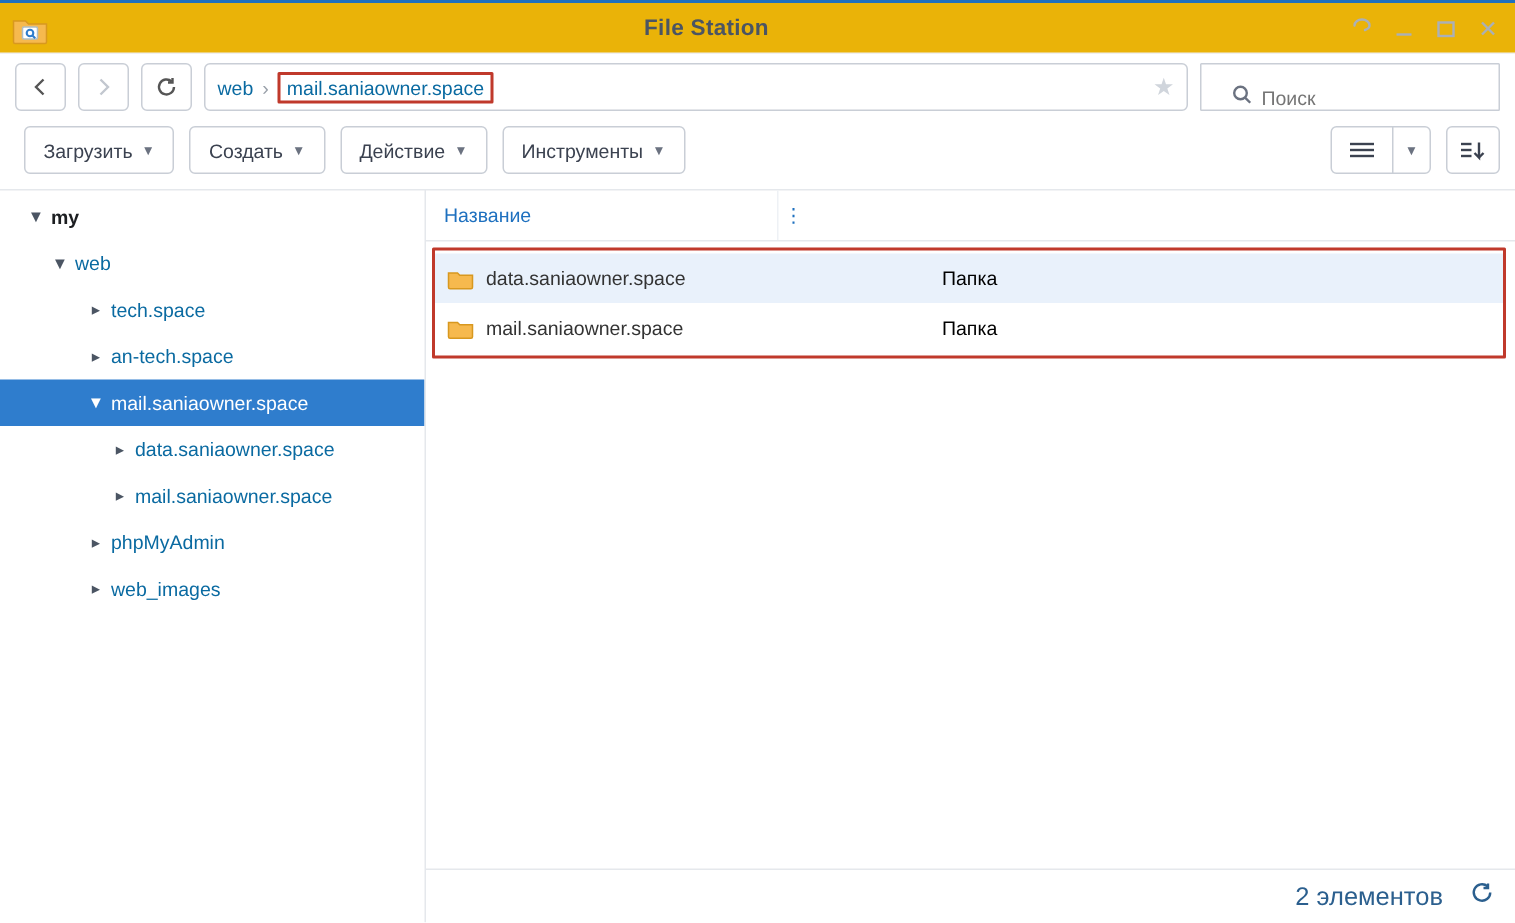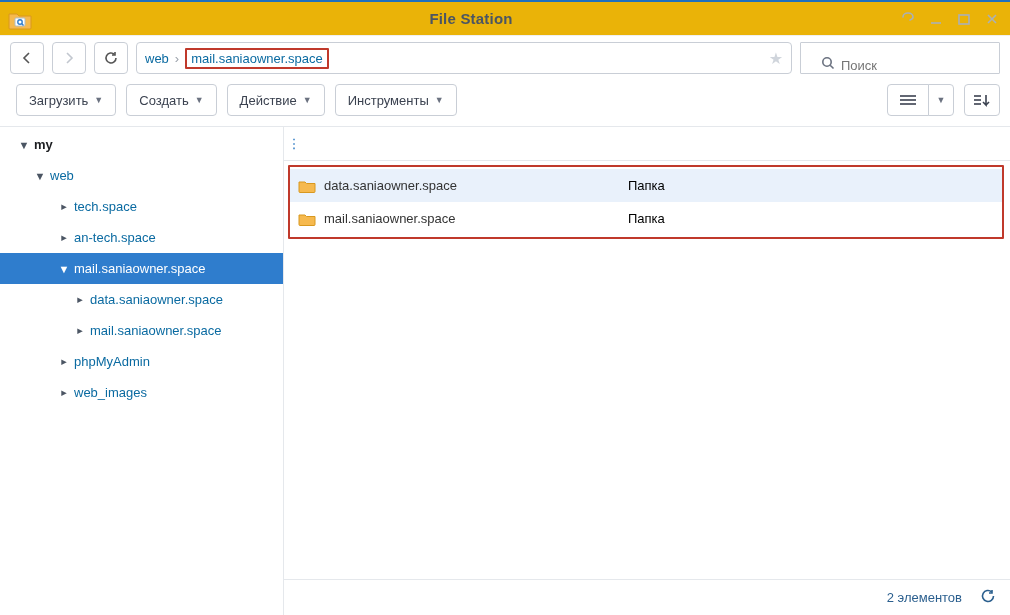--- a/index.html
+++ b/index.html
@@ -65,21 +65,21 @@
   .rows { flex: 1; position: relative; }
   .rowsbox { position: absolute; top: 4px; left: 4px; right: 6px; border: 2px solid #c0392b; padding: 2px 0; border-radius: 1px; }
   .row { display: flex; height: 33px; align-items: center; font-size: 13px; color: #333; }
   .row.sel { background: #e9f1fb; }
   .c-name { width: 230px; display: flex; align-items: center; gap: 8px; padding-left: 8px; }
   .c-size { width: 108px; }
   .c-type { width: 190px; color: #000000; }
   .c-date { flex: 1; text-align: right; padding-right: 12px; font-family: Menlo, Consolas, monospace; font-size: 12.5px; color: #333; }
   .foldicon svg { width: 18px; height: 15px; display: block; }
 
-  .footer { height: 36px; border-top: 1px solid #e5e8ec; display: flex; align-items: center; justify-content: flex-end; padding: 0 14px; gap: 18px; color: #2b5f8e; font-size: 13px; }
+  .footer { height: 36px; border-top: 1px solid #e5e8ec; display: flex; align-items: center; justify-content: flex-end; padding: 0 14px; gap: 18px; color: #2b5f8e; font-size: 17px; }
   .footer .refresh { color: #2b5f8e; cursor: pointer; }
 
   svg { overflow: visible; }
 </style>
 </head>
 <body>
 
 <div class="titlebar">
   <span class="appicon">
     <svg viewBox="0 0 24 22">
@@ -226,20 +226,21 @@
         <span>phpMyAdmin</span>
       </div>
       <div class="tnode indent-2">
         <span class="tw">▸</span>
         <span>web_images</span>
       </div>
     </div>
 
   <div class="content">
     <div class="thead">
+      <div class="th th-name">Название</div>
       <div class="th th-menu">⋮</div>
     </div>
     <div class="rows">
       <div class="rowsbox" id="rowsbox">
           <div class="row sel">
             <div class="c-name">
               <span class="foldicon">
                 <svg viewBox="0 0 18 15">
                   <path d="M1 4 h6 l1.5 1.5 H17 v8 a1 1 0 0 1 -1 1 H2 a1 1 0 0 1 -1 -1 z" fill="#f6b94e" stroke="#d8981f"></path>
                 </svg>

